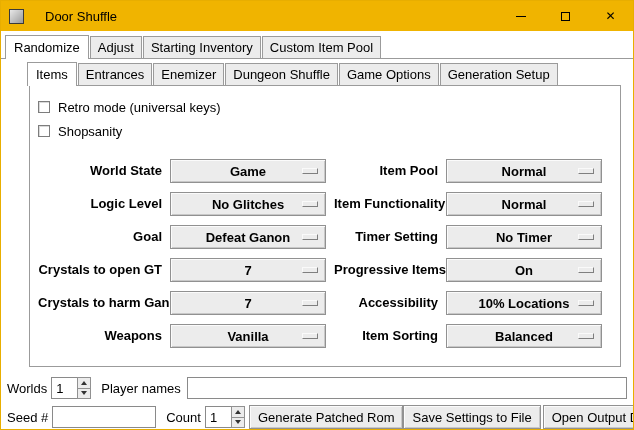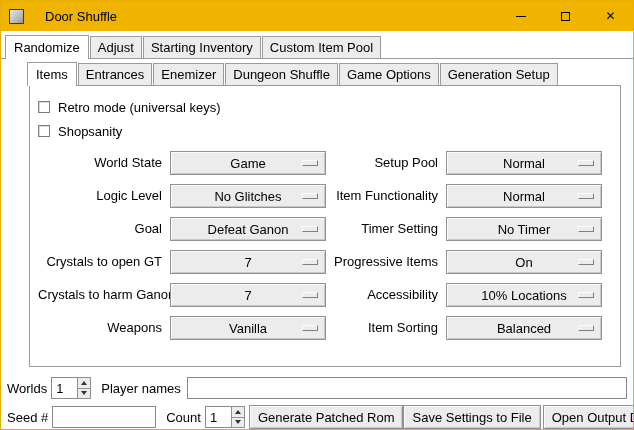--- a/index.html
+++ b/index.html
@@ -73,25 +73,26 @@
     width: 12px; height: 12px;
     background: #ffffff;
     border: 1px solid #7d7d7d;
     box-shadow: inset 1px 1px 0 #d9d9d9;
     flex: none;
   }
   .check-label { margin-left: 8px; }
 
   
   .fields {
-    margin-top: 8px;
+    margin-top: 16px;
     display: grid;
     grid-template-columns: 124px 156px 104px 156px;
     column-gap: 8px; row-gap: 9px;
     align-items: center;
+    font-weight: bold;
   }
   .field-label { text-align: right; line-height: 22px; white-space: nowrap; }
 
   .menubutton {
     height: 24px;
     background: #ececec;
     border: 1px solid #919191;
     box-shadow: inset 1px 1px 0 #fbfbfb, inset -1px -1px 0 #c8c8c8;
     position: relative;
     display: flex; align-items: center; justify-content: center;
@@ -196,21 +197,21 @@
         <div class="check-label">Shopsanity</div>
       </div>
 
       <div class="fields">
 
         <div class="field-label">World State</div>
         <div class="menubutton">
           <span class="mb-text">Game</span>
           <div class="mb-indicator"></div>
         </div>
-        <div class="field-label">Setup Pool</div>
+        <div class="field-label">Item Pool</div>
         <div class="menubutton">
           <span class="mb-text">Normal</span>
           <div class="mb-indicator"></div>
         </div>
 
         <div class="field-label">Logic Level</div>
         <div class="menubutton">
           <span class="mb-text">No Glitches</span>
           <div class="mb-indicator"></div>
         </div>

